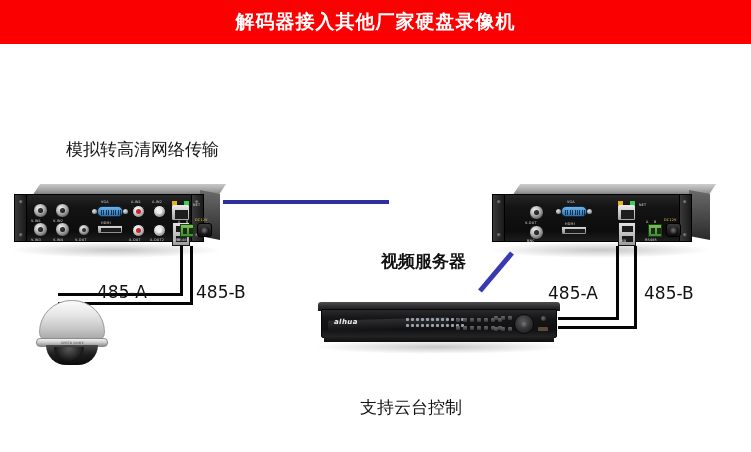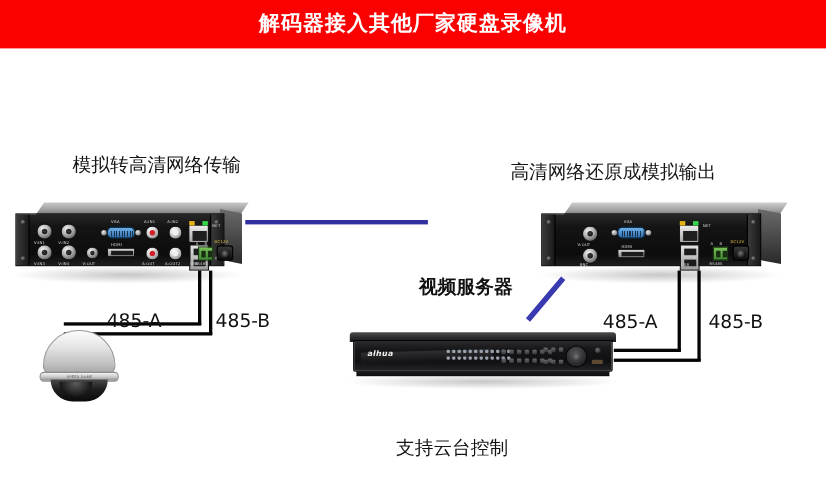--- a/index.html
+++ b/index.html
@@ -463,21 +463,20 @@
 <body>
 
 <div class="stage">
 
   <div class="banner">
     <div class="banner-title">解码器接入其他厂家硬盘录像机</div>
   </div>
 
   <div class="lbl-serif" style="left:18px; top:138px;margin-left:48px;">模拟转高清网络传输</div>
 
-  <div class="lbl-serif" style="left:464px; top:145px;">高清网络还原成模拟输出</div>
 
   <div class="net-line" style="left:223px; top:200px; width:166px; height:4px;"></div>
 
   <div class="shadow" style="left:10px; top:242px; width:212px; height:16px;"></div>
 
   <div class="dev-server">
     <div class="srv-topfacet"></div>
     <div class="srv-side"></div>
 
     <div class="srv-face">

